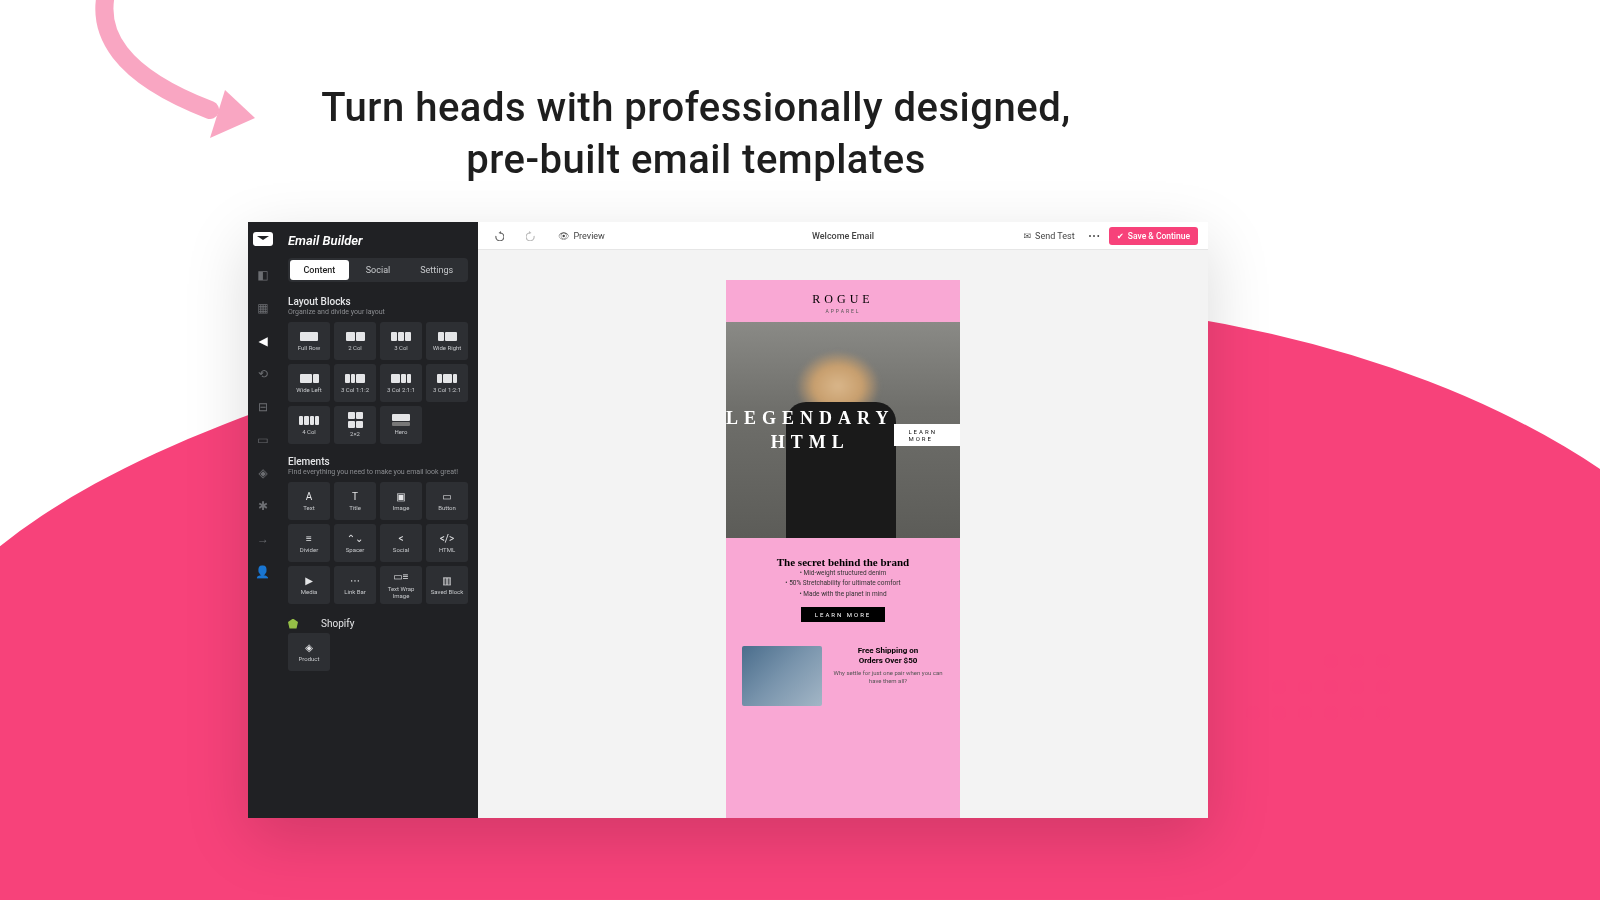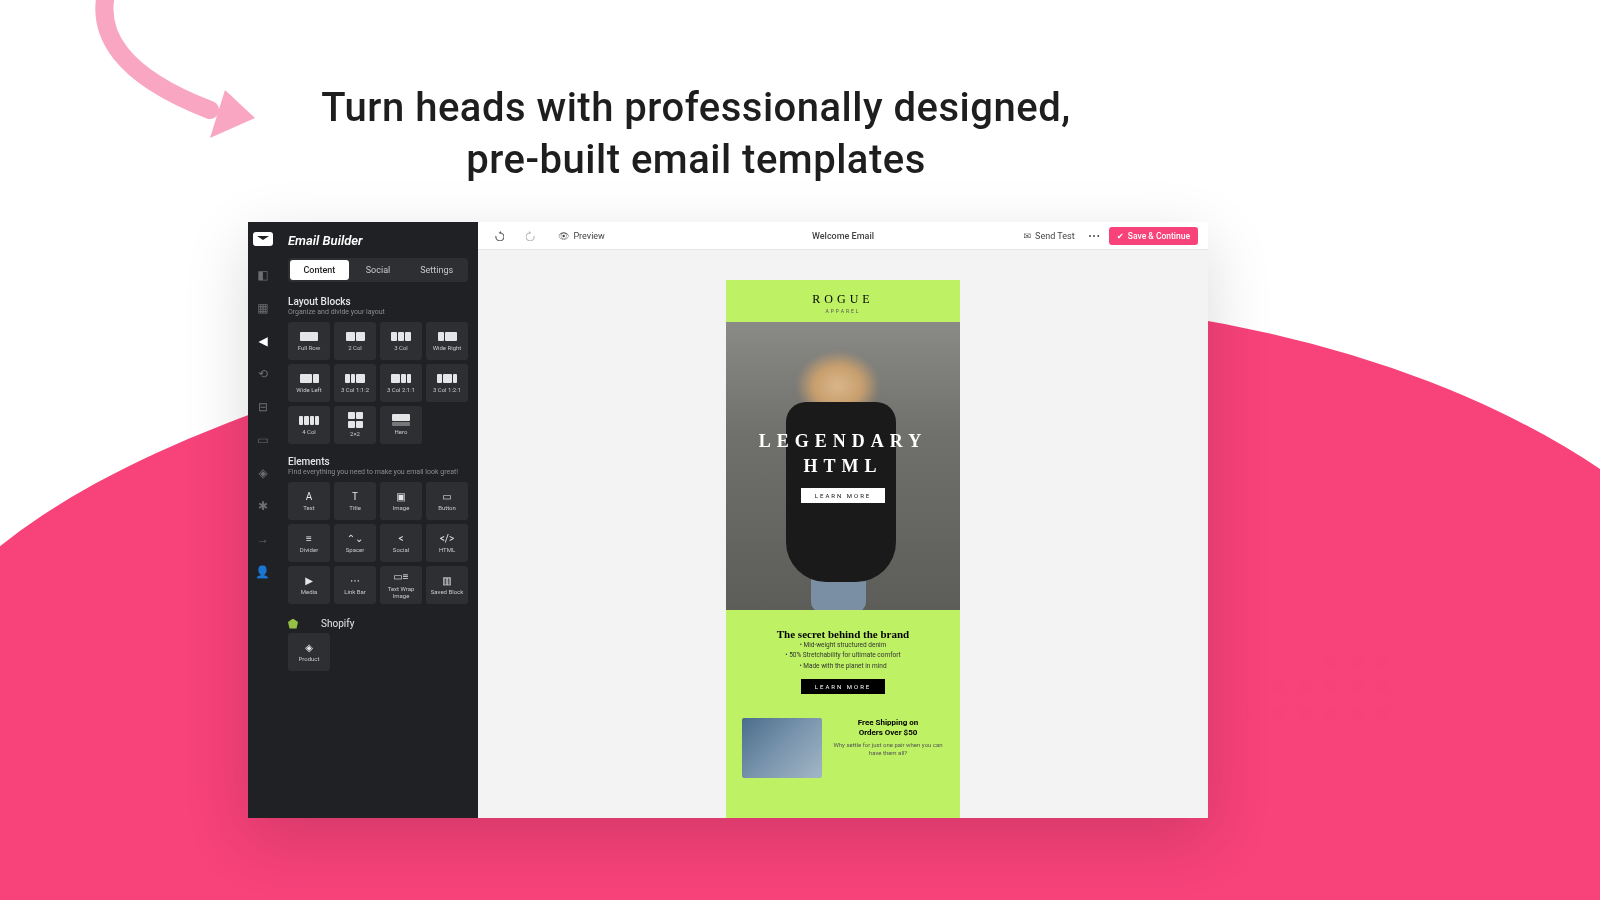--- a/index.html
+++ b/index.html
@@ -44,25 +44,25 @@
 .canvas-chrome { flex: 1; background: #f3f3f3; display: flex; flex-direction: column; }
 .top-bar { height: 28px; background: #fff; border-bottom: 1px solid #e6e6e6; display: flex; align-items: center; padding: 0 10px; font-size: 9px; color: #444; }
 .tb-left { display: flex; align-items: center; gap: 10px; }
 .tb-btn { display: flex; align-items: center; gap: 4px; cursor: pointer; padding: 3px 6px; border-radius: 3px; }
 .tb-title { position: absolute; left: 50%; transform: translateX(-50%); font-weight: 500; font-size: 9px; }
 .tb-right { margin-left: auto; display: flex; align-items: center; gap: 8px; }
 .save-btn { background: #f7427a; color: #fff; padding: 4px 8px; border-radius: 3px; display: flex; align-items: center; gap: 4px; font-weight: 500; cursor: pointer; font-size: 8.5px; }
 .three-dots { letter-spacing: 1px; cursor: pointer; }
 
 .canvas-scroll { flex: 1; display: flex; justify-content: center; overflow: hidden; padding-top: 30px; }
-.email { width: 234px; background: #bef264; display: flex; flex-direction: column; }
+.email { width: 234px; background: #f9a8d4; display: flex; flex-direction: column; }
 .brand { text-align: center; padding: 12px 0 8px; }
 .brand-name { font-family: Georgia, serif; font-size: 12px; letter-spacing: 4px; font-weight: 500; }
 .brand-sub { font-size: 5px; letter-spacing: 2px; color: #555; margin-top: 1px; }
-.hero { height: 288px; background: linear-gradient(180deg,#8a8a86 0%, #6f6f6b 40%, #5c5c58 100%); position: relative; display: flex; flex-direction: column; align-items: center; justify-content: center; overflow:hidden;}
+.hero { height: 216px; background: linear-gradient(180deg,#8a8a86 0%, #6f6f6b 40%, #5c5c58 100%); position: relative; display: flex; flex-direction: row; align-items: center; justify-content: center; overflow:hidden;}
 .hero-person { position:absolute; inset:0; }
 .hero-person::before { content:""; position:absolute; left:40px; top:20px; width:120px; height:110px; background: radial-gradient(ellipse 60px 50px at 60% 40%, #d9b68a 0%, #c89f6e 40%, transparent 70%); filter: blur(2px); }
 .hero-person::after { content:""; position:absolute; left:60px; top:80px; width:110px; height:180px; background: #1a1a1a; border-radius: 20px 20px 40px 40px; }
 .hero-jeans { position:absolute; left:85px; top:200px; width:55px; height:90px; background:#7a8fa3; border-radius: 6px 6px 10px 10px; }
 .hero-title { font-family: Georgia, serif; color: #fff; font-size: 18px; letter-spacing: 6px; text-align: center; line-height: 1.35; z-index: 2; position: relative; font-weight:600;}
 .hero-cta { background: #fff; color: #111; font-size: 6px; letter-spacing: 2px; padding: 4px 14px; margin-top: 10px; z-index: 2; position: relative; cursor: pointer; }
 .secret { text-align: center; padding: 18px 20px 10px; }
 .secret h3 { font-family: Georgia, serif; font-size: 11px; font-weight: 600; margin-bottom: 0; }
 .secret ul { list-style: none; font-size: 6.5px; color: #333; line-height: 1.6; }
 .secret ul li::before { content: "• "; }

